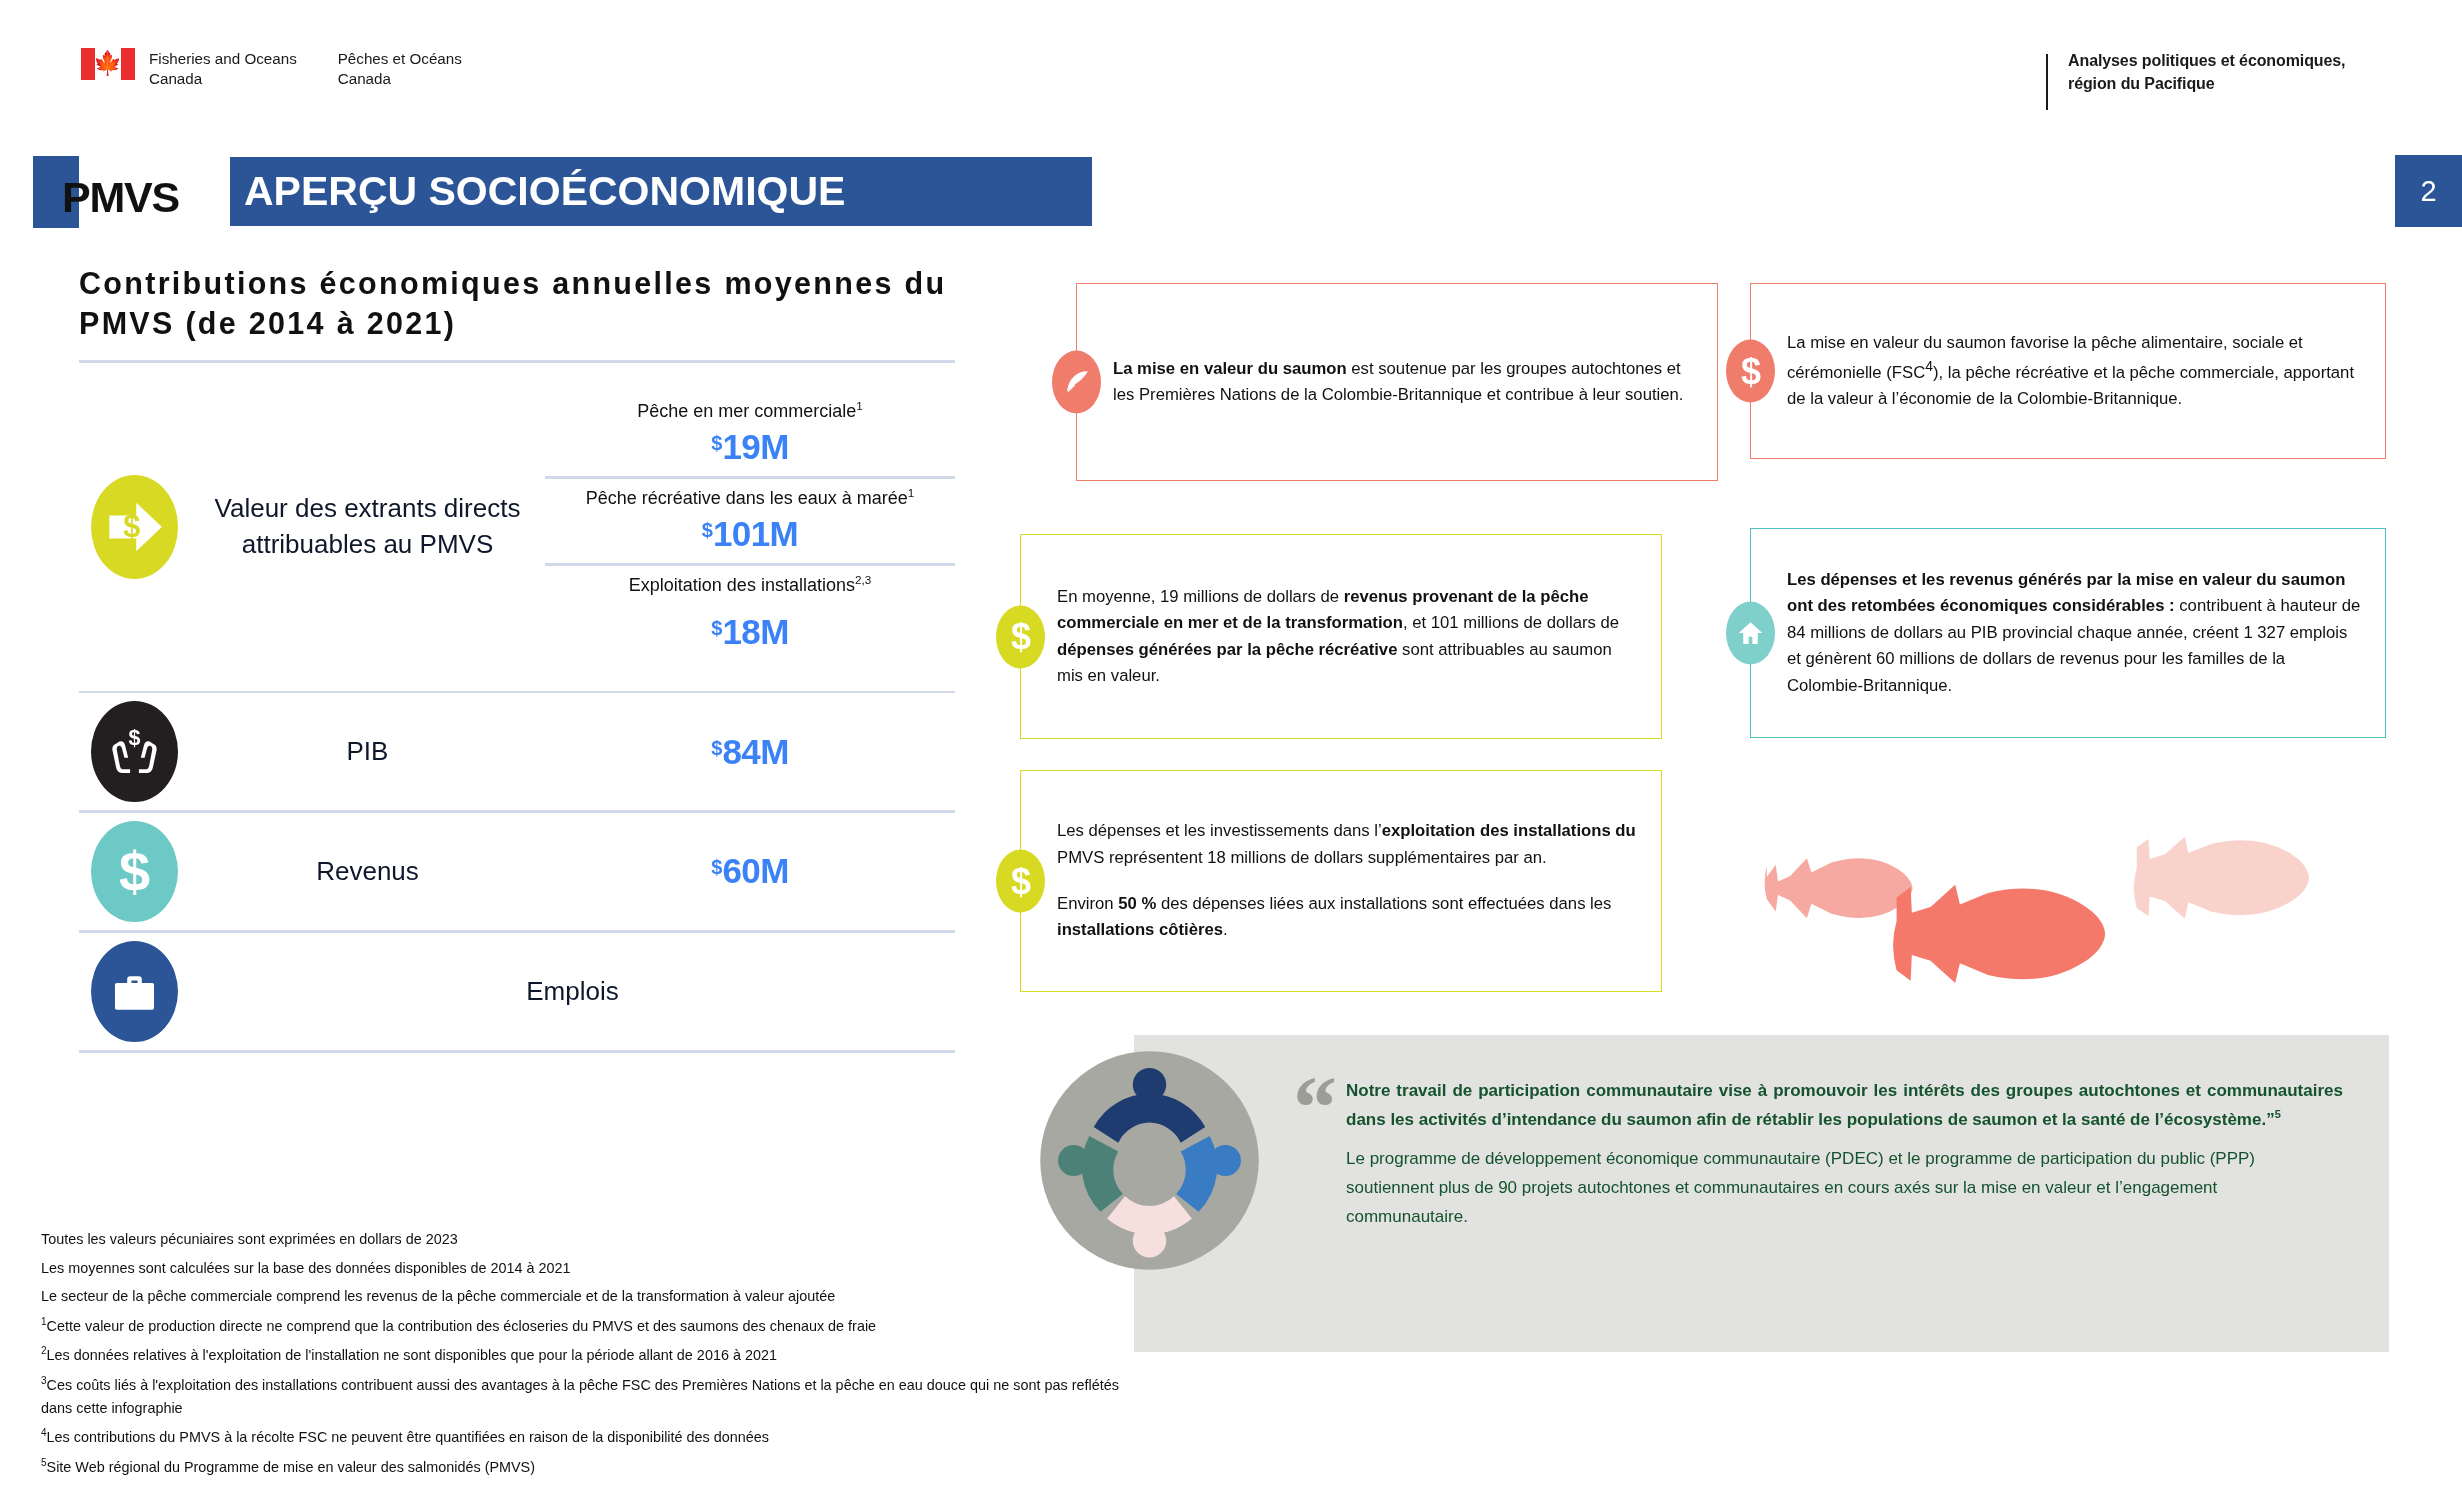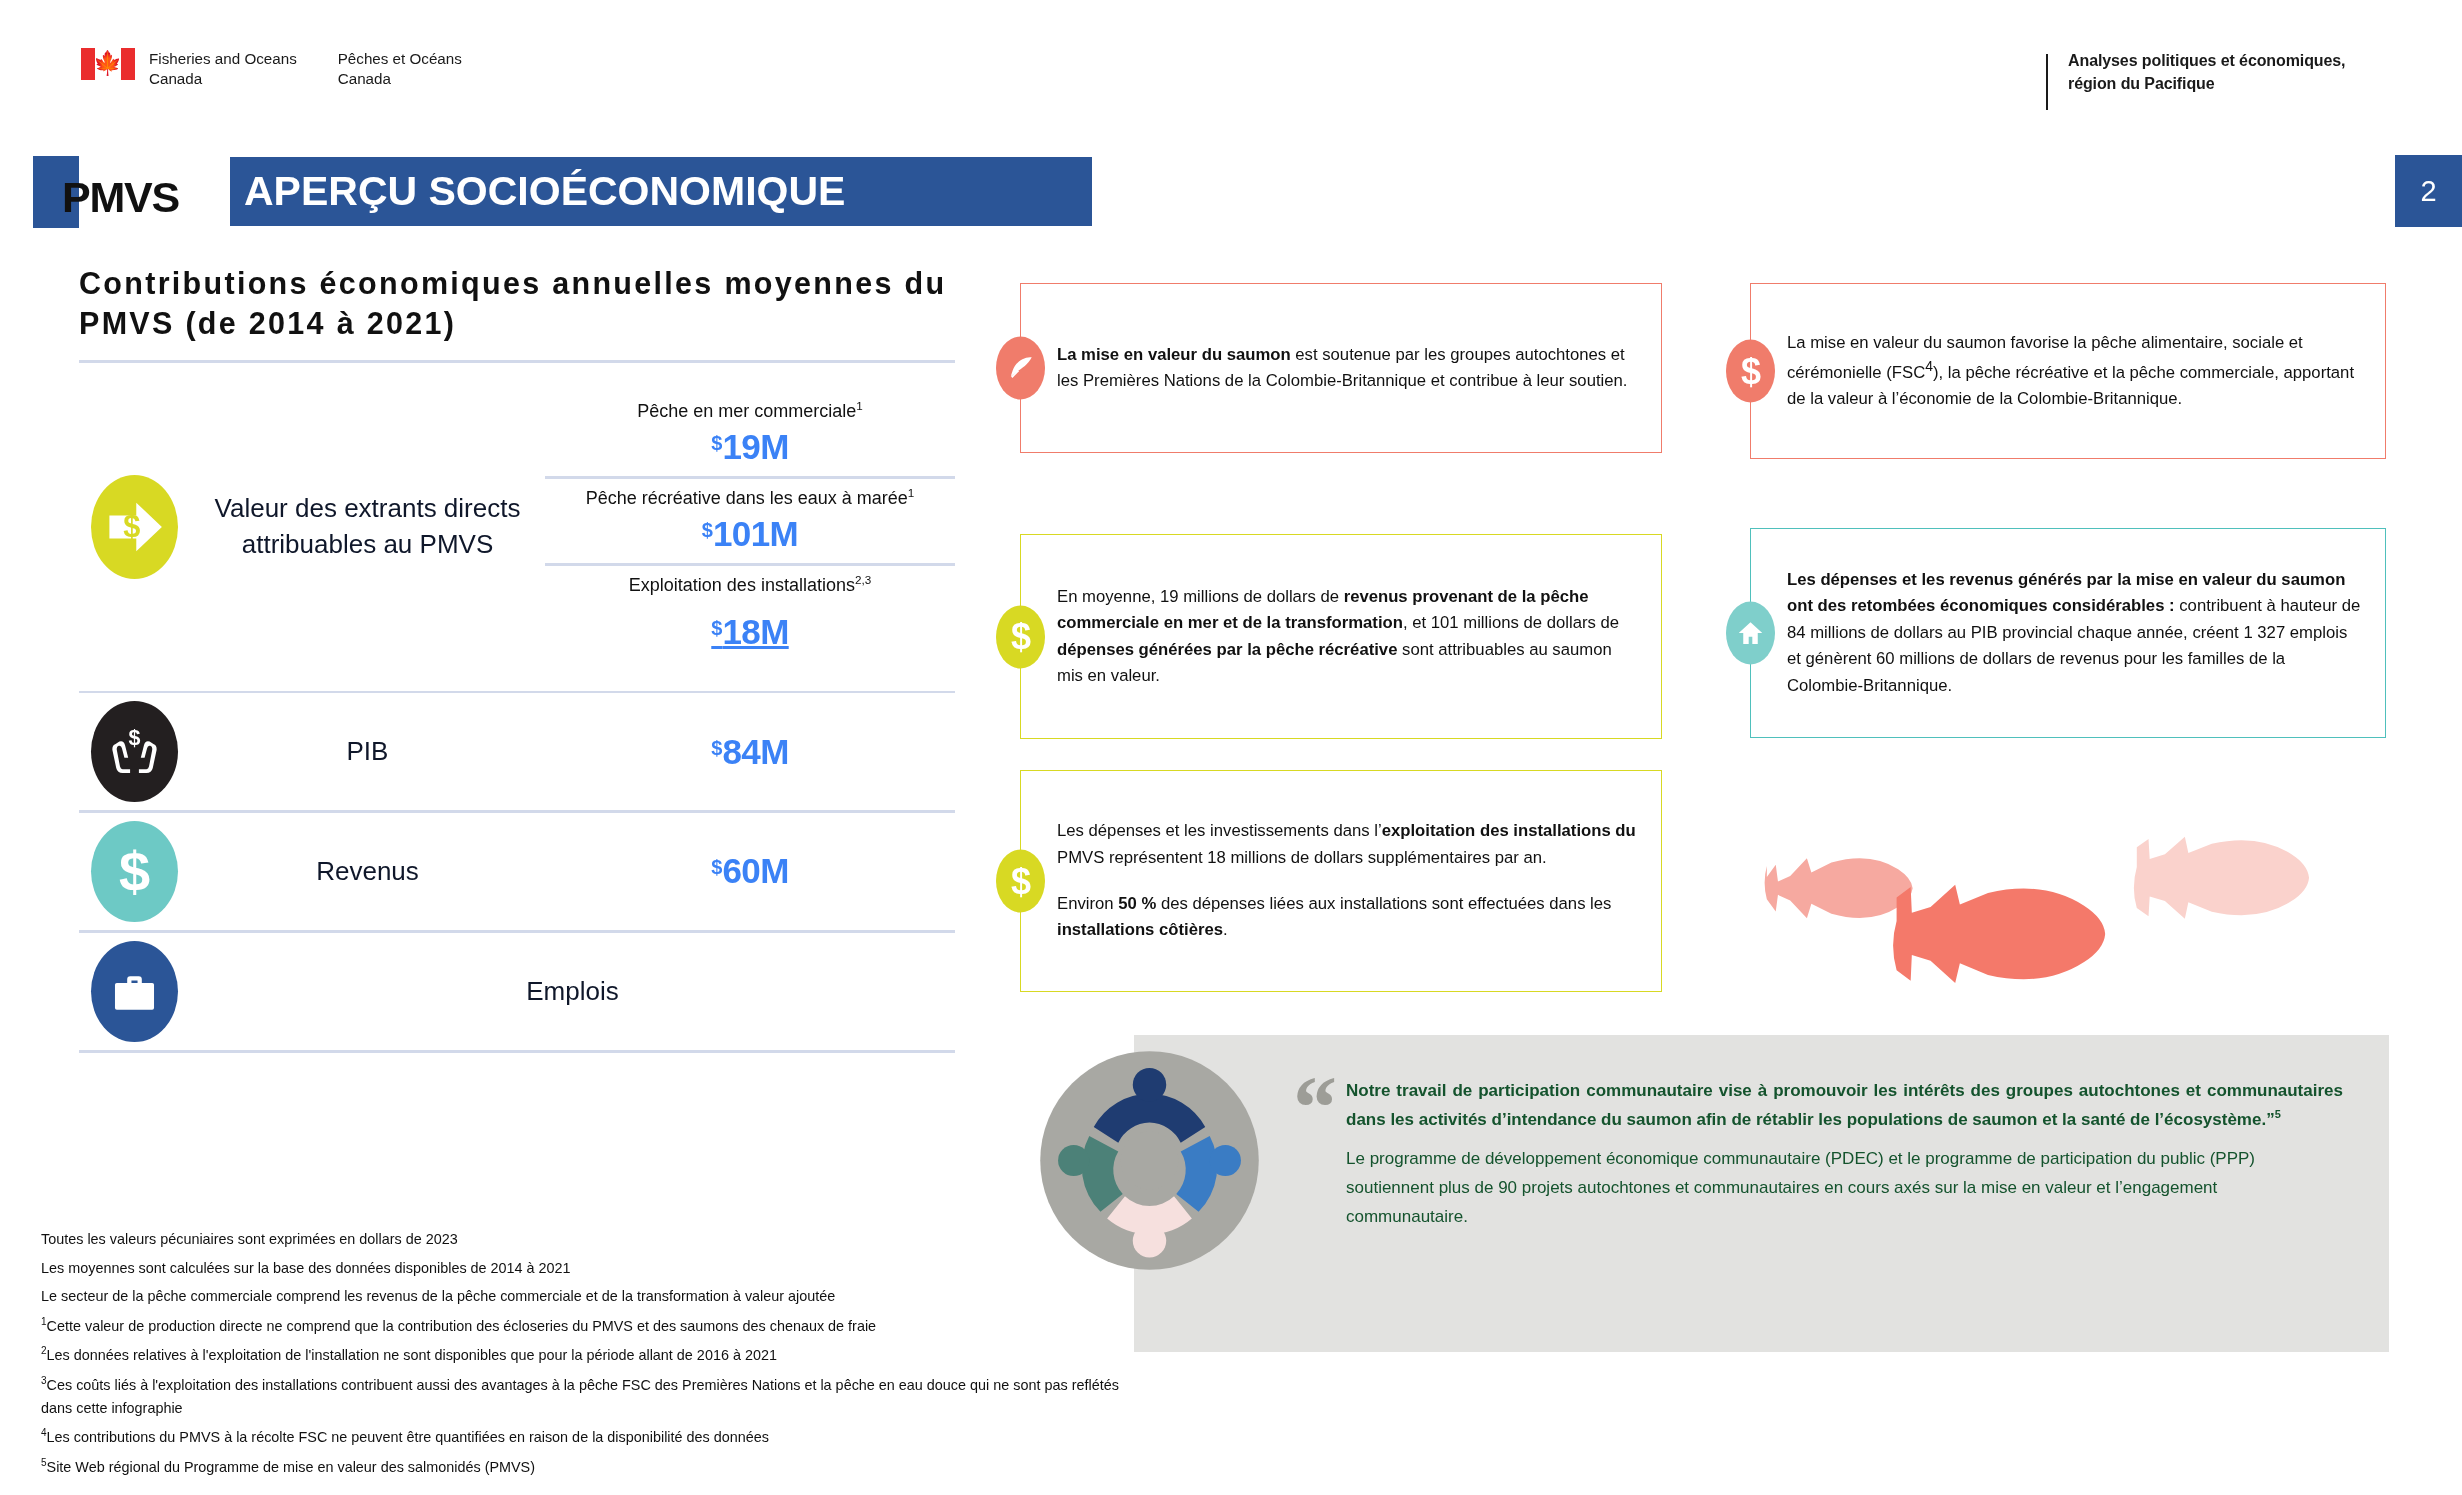--- a/index.html
+++ b/index.html
@@ -58,21 +58,21 @@
   #footnotes div { margin-bottom:5.3px; }
   #footnotes sup { font-size:10px; }
 
   
   .callout { position:absolute; background:#fff; display:flex; align-items:center; }
   .callout .badge { position:absolute; left:-24.6px; top:50%; transform:translateY(-50%); width:49px; height:63px; border-radius:50%; display:flex; align-items:center; justify-content:center; color:#fff; }
   .callout .ctext { font-size:16.7px; line-height:1.58; color:#111; padding:20px 24.6px 20px 36px; }
   .callout .ctext b { font-weight:bold; }
   .callout .ctext p + p { margin-top:20px; }
 
-  #box1 { left:1020px; top:283px; width:642px; height:170px; border:1.8px solid #F07C6B; }
+  #box1 { left:1076px; top:283px; width:642px; height:198px; border:1.8px solid #F07C6B; }
   #box2 { left:1020px; top:534px; width:642px; height:205px; border:1.8px solid #D8D923; }
   #box3 { left:1020px; top:770px; width:642px; height:222px; border:1.8px solid #D8D923; }
   #box4 { left:1750px; top:283px; width:636px; height:176px; border:1.8px solid #F07C6B; }
   #box5 { left:1750px; top:528px; width:636px; height:210px; border:1.8px solid #4FC0BC; }
 
   
   #fish-art { position:absolute; left:1756px; top:827px; width:621px; height:188px; }
 
   
   #quote-block { position:absolute; left:1134px; top:1035px; width:1255px; height:317px; background:#E2E2E0; }
@@ -145,21 +145,21 @@
         <div class="subdiv"></div>
 
         <div class="subrow">
           <div class="sub-cap"><span>Pêche récréative dans les eaux à marée</span><sup>1</sup></div>
           <div class="big-val" style="margin-top:5.9px;"><span class="cur">$</span><span>101M</span></div>
         </div>
         <div class="subdiv"></div>
 
         <div class="subrow">
           <div class="sub-cap"><span>Exploitation des installations</span><sup>2,3</sup></div>
-          <div class="big-val" style="margin-top:17px;text-decoration:underline;"><span class="cur">$</span><span>18M</span></div>
+          <div class="big-val" style="margin-top:17px;"><span class="cur">$</span><span>18M</span></div>
         </div>
 
       </div>
     </div>
 
     <div class="divider"></div>
 
     <div class="trow" style="min-height:117px;">
       <div class="ticon">
         <div class="circ" style="width:87px;height:101px;background:#231F20;">

